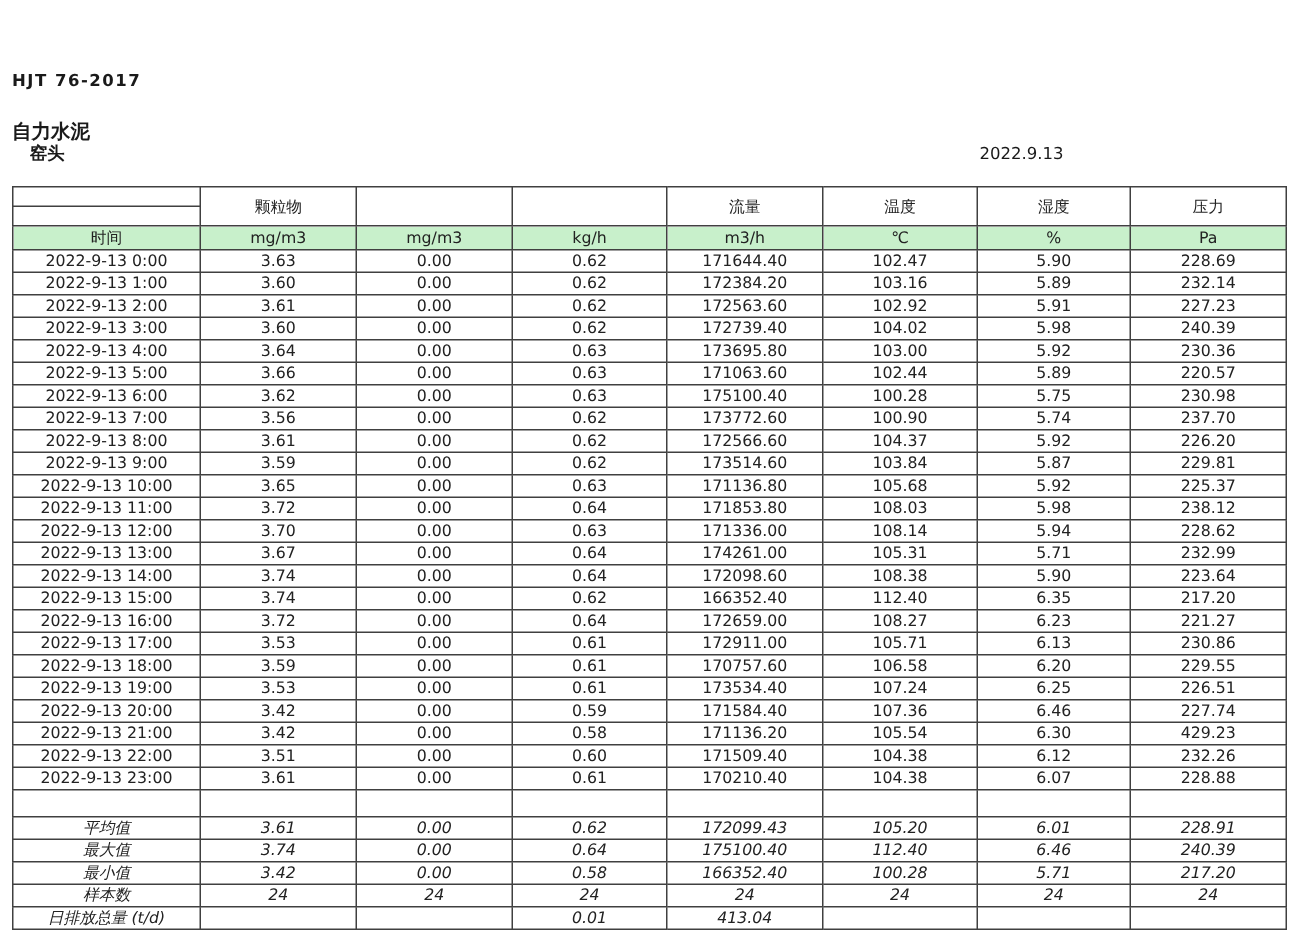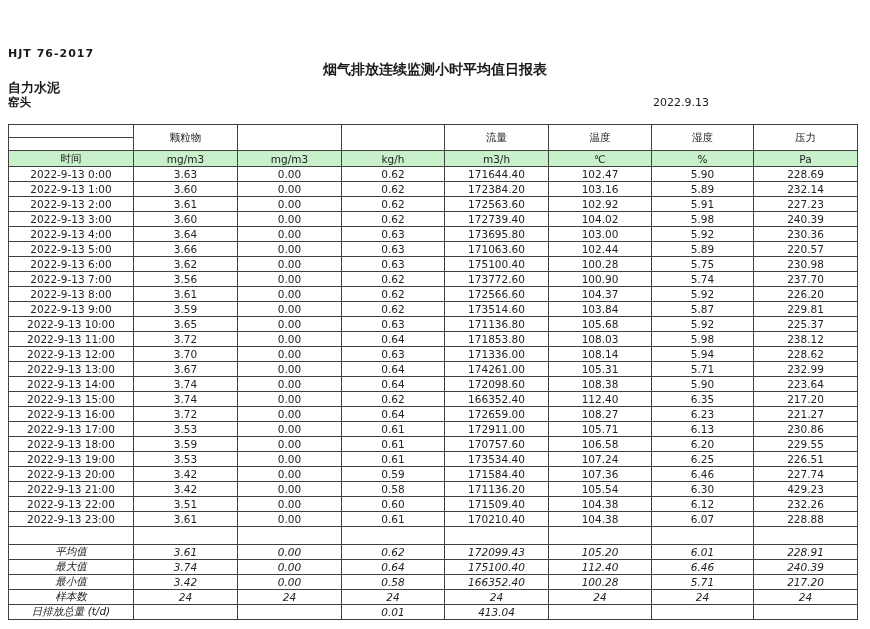--- a/index.html
+++ b/index.html
@@ -4,21 +4,21 @@
 <style>
   * { margin:0; padding:0; box-sizing:border-box; }
   body {
     width:870px; height:629px; background:#ffffff; position:relative;
     font-family:"DejaVu Sans","Liberation Sans",sans-serif; color:#1a1a1a;
   }
   .page { position:absolute; inset:0; overflow:hidden;margin-top:40px; }
   .doc-code { position:absolute; left:8px; top:7px; font-size:11px; font-weight:bold; letter-spacing:1px; }
   .title { position:absolute; left:0; top:21px; width:870px; text-align:center; font-size:14px; font-weight:bold; }
   .company { position:absolute; left:8px; top:39px; font-size:13px; font-weight:bold; }
-  .station { position:absolute; left:8px; top:55px; font-size:11.5px; font-weight:bold; }
+  .station { position:absolute; left:20px; top:55px; font-size:11.5px; font-weight:bold; }
   .date { position:absolute; left:653px; top:56px; font-size:11px; }
   table.report { position:absolute; left:8px; top:84px; width:849px; border-collapse:collapse; table-layout:fixed;padding-left:41px; }
   table.report td {
     border:1px solid #404040; font-size:10.5px; text-align:center; vertical-align:middle;
     padding:0; white-space:nowrap; overflow:hidden; color:#222;
   }
   tr.hdr-sub td { height:13px; }
   tr.unit-row td { height:16px; background:var(--green,#c8f0cb); }
   tr.data-row td { height:15px; }
   tr.spacer-row td { height:18px; }
@@ -26,21 +26,20 @@
   .footer-note { position:absolute; left:8px; top:589px; font-size:10px; }
   .footer-report-unit { position:absolute; left:17px; top:608px; font-size:11px; }
   .footer-unit { position:absolute; left:167px; top:608px; font-size:11px; }
   .bottom-line { position:absolute; left:112px; top:622px; width:758px; border-top:1px solid #b8b8b8; }
 </style>
 </head>
 <body>
 
 <div class="page">
   <div class="doc-code">HJT 76-2017</div>
-  <div class="title">烟气排放连续监测小时平均值日报表</div>
   <div class="company">自力水泥</div>
   <div class="station">窑头</div>
   <div class="date">2022.9.13</div>
 
   <table class="report">
     <colgroup>
       <col style="width:125px">
         <col style="width:104px">
         <col style="width:104px">
         <col style="width:103px">

